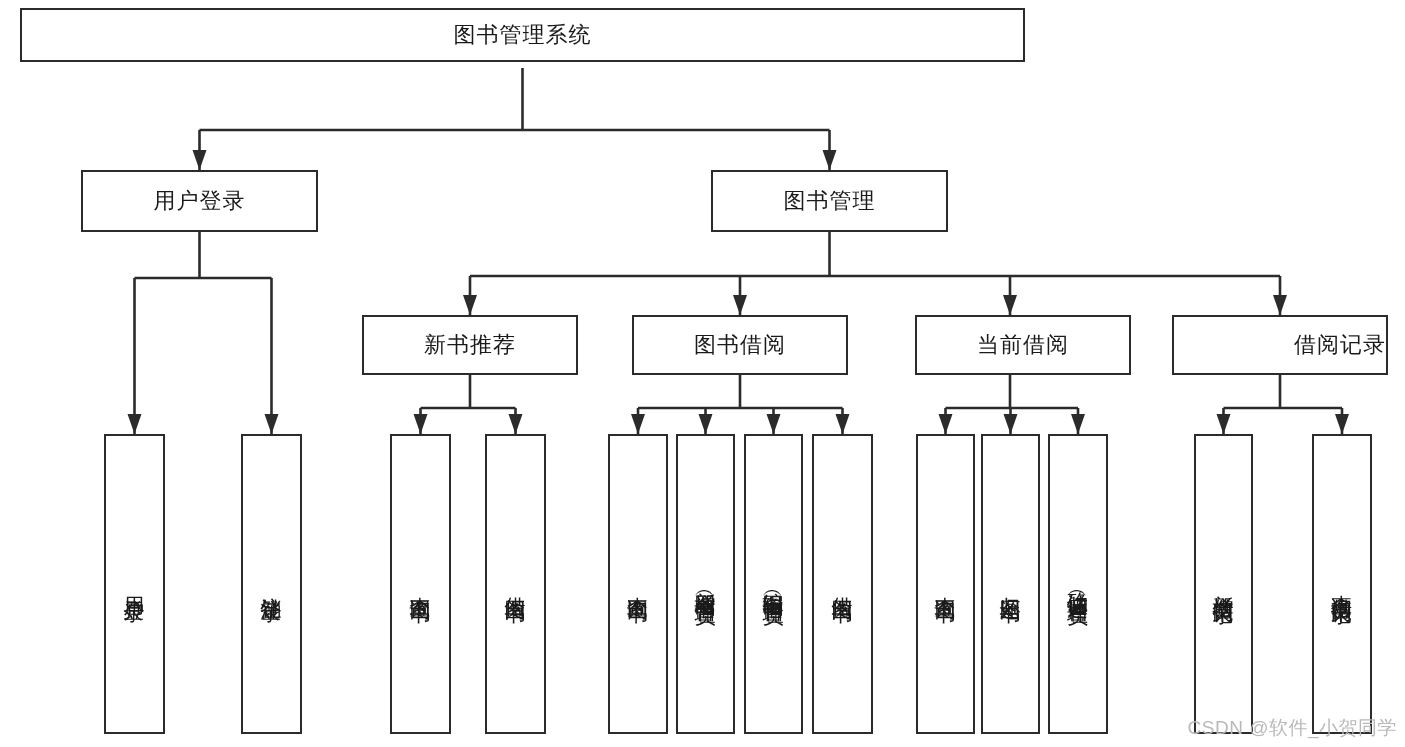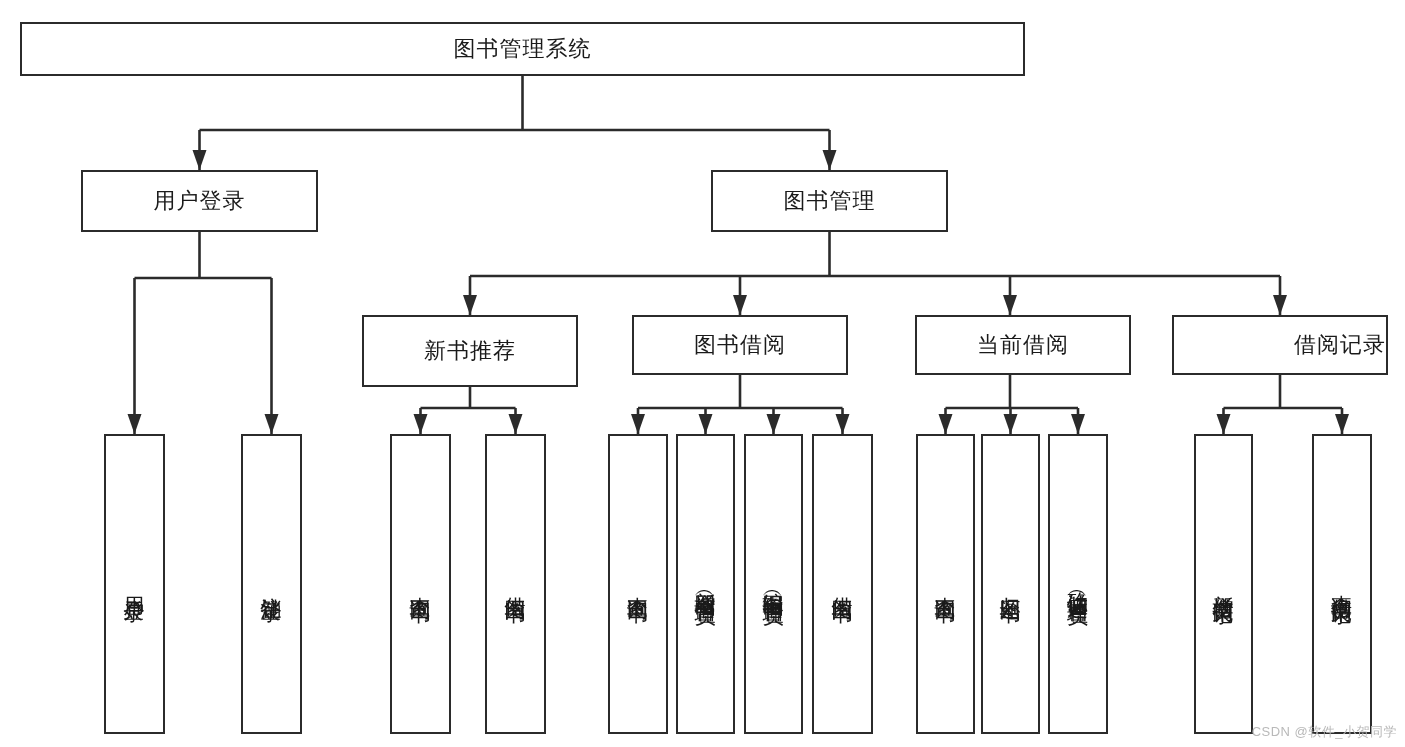--- a/index.html
+++ b/index.html
@@ -59,21 +59,21 @@
     stroke-width: 2.6;
     fill: none;
   }
   .arrowhead {
     fill: #2b2b2b;
   }
   #watermark {
     position: absolute;
     right: 8px;
     bottom: 6px;
-    font-size: 13px;
+    font-size: 19px;
     color: #b9b9b9;
     letter-spacing: 0.5px;
     white-space: nowrap;
     font-family: "Liberation Sans", "DejaVu Sans", sans-serif;
   }
 </style>
 </head>
 <body>
 
 <div id="canvas">
@@ -129,32 +129,32 @@
         <polygon points="1071,414 1085,414 1078,434" class="arrowhead"></polygon>
         <line x1="1280" y1="375" x2="1280" y2="408" class="wire"></line>
         <line x1="1223.5" y1="408" x2="1342" y2="408" class="wire"></line>
         <line x1="1223.5" y1="408" x2="1223.5" y2="434" class="wire"></line>
         <polygon points="1216.5,414 1230.5,414 1223.5,434" class="arrowhead"></polygon>
         <line x1="1342" y1="408" x2="1342" y2="434" class="wire"></line>
         <polygon points="1335,414 1349,414 1342,434" class="arrowhead"></polygon>
       </g>
   </svg>
 
-  <div class="node h" style="left: 20px; top: 22px; width: 1005px; height: 54px;">
+  <div class="node h" style="left: 20px; top: 8px; width: 1005px; height: 54px;">
     <span class="htext">图书管理系统</span>
   </div>
 
   <div class="node h" style="left: 81px; top: 170px; width: 237px; height: 62px;">
     <span class="htext">用户登录</span>
   </div>
   <div class="node h" style="left: 711px; top: 170px; width: 237px; height: 62px;">
     <span class="htext">图书管理</span>
   </div>
 
-  <div class="node h" style="left: 362px; top: 315px; width: 216px; height: 72px;">
+  <div class="node h" style="left: 362px; top: 315px; width: 216px; height: 60px;">
     <span class="htext">新书推荐</span>
   </div>
   <div class="node h" style="left: 632px; top: 315px; width: 216px; height: 60px;">
     <span class="htext">图书借阅</span>
   </div>
   <div class="node h" style="left: 902px; top: 315px; width: 216px; height: 60px; margin-left: 13px;">
     <span class="htext">当前借阅</span>
   </div>
   <div class="node h" style="left: 1172px; top: 315px; width: 216px; height: 60px; justify-content: flex-end;">
     <span class="htext">借阅记录</span>

